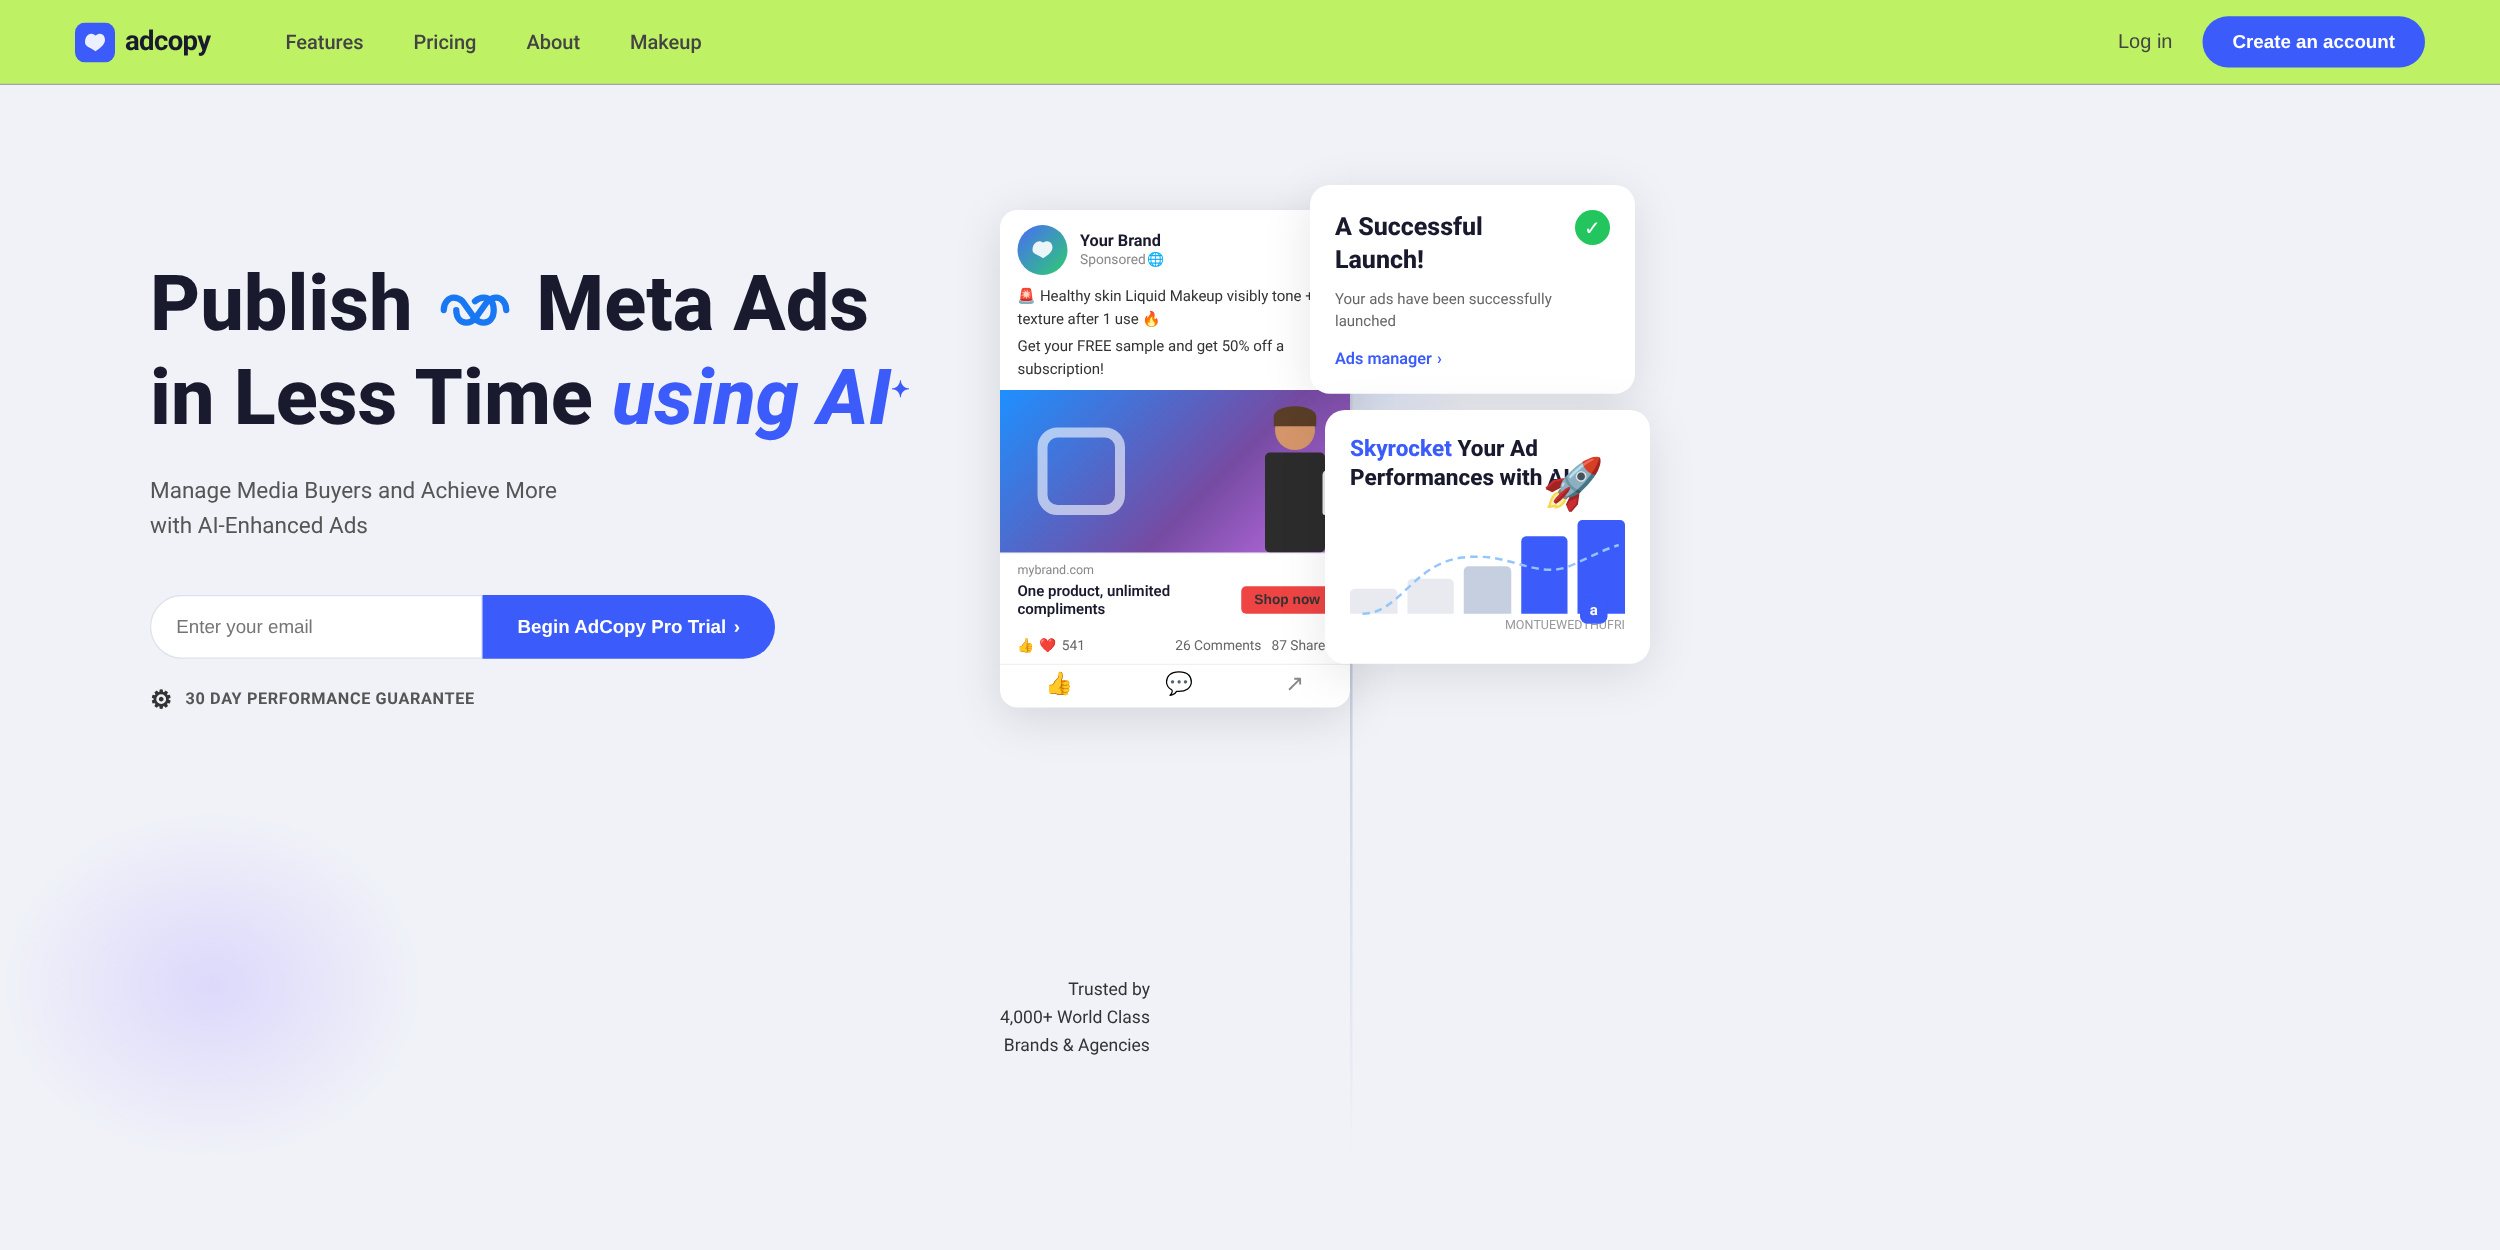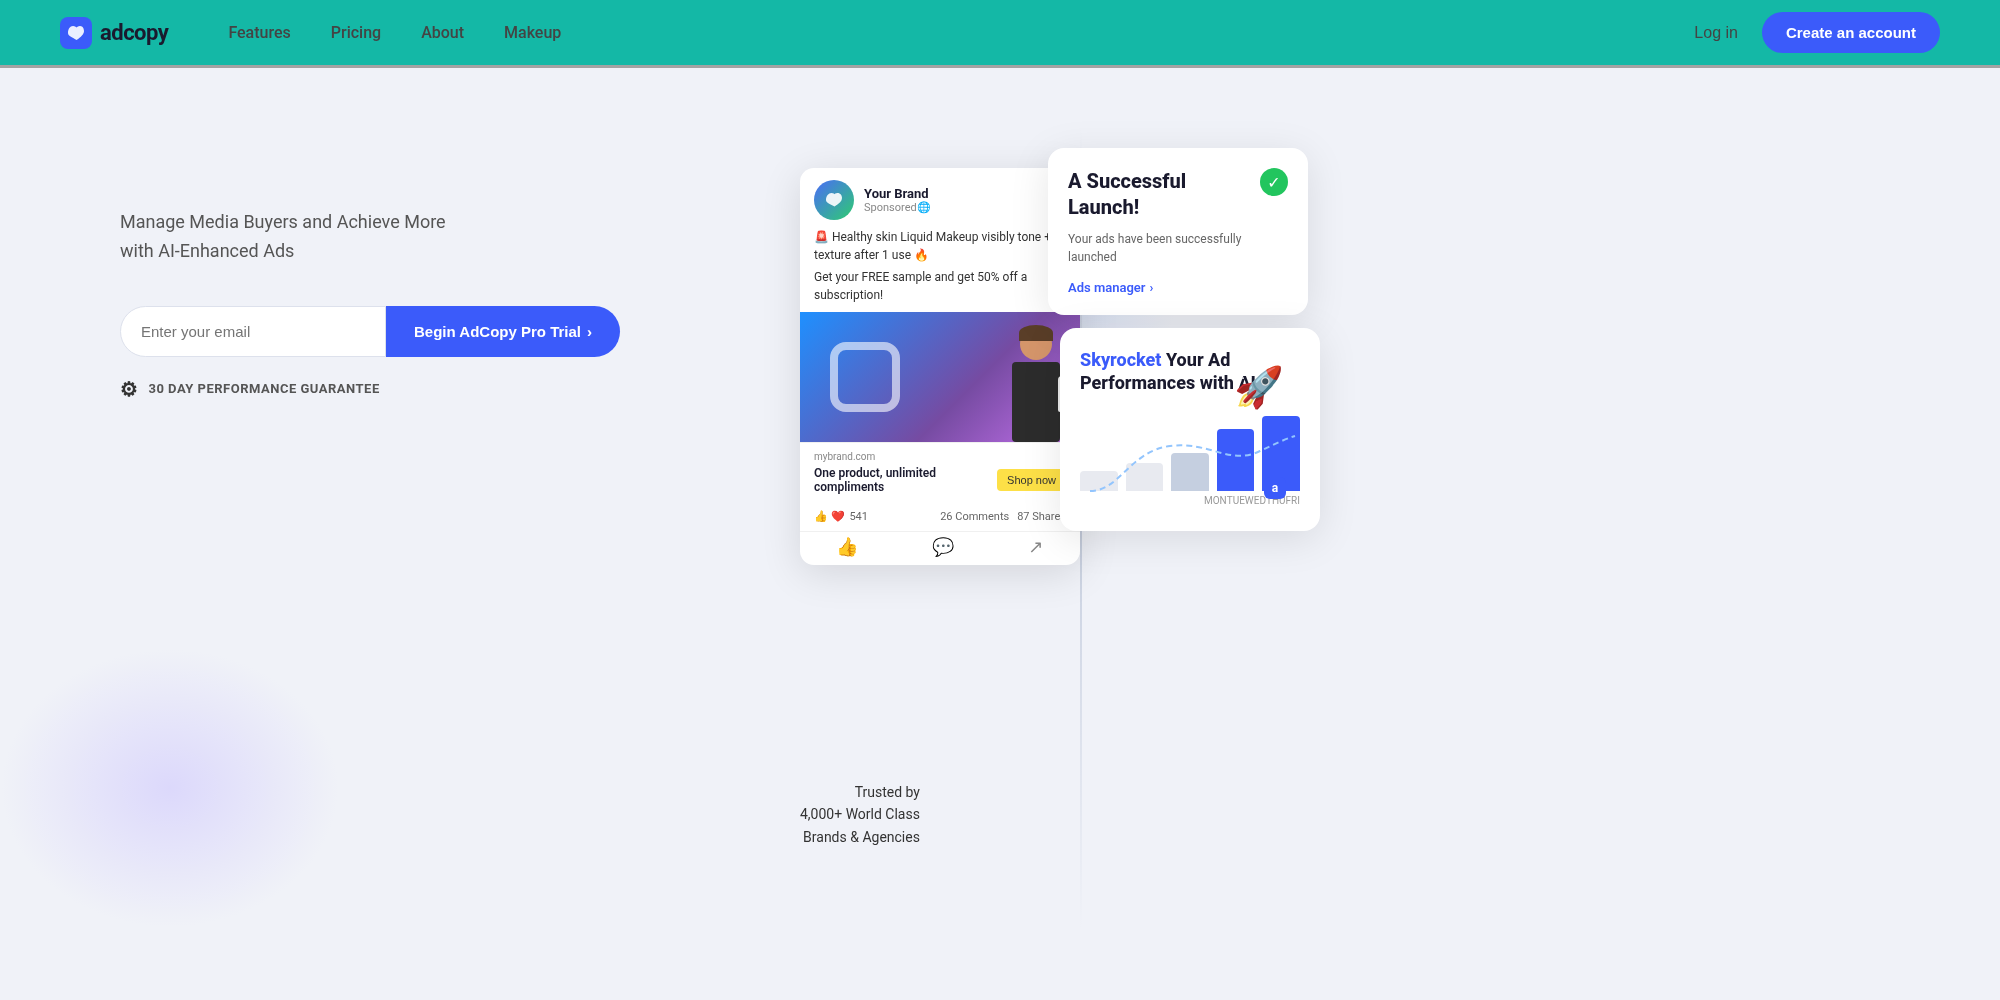--- a/index.html
+++ b/index.html
@@ -5,22 +5,22 @@
     * { margin: 0; padding: 0; box-sizing: border-box; }
     body {
       font-family: -apple-system, BlinkMacSystemFont, 'Segoe UI', Roboto, sans-serif;
       background: #f0f2f8;
       min-height: 1000px;
       overflow-x: hidden;
     }
 
     
     nav {
-      background: #14b8a6;
-      border-bottom: 3px solid #a3a3a3;
+      background: #bef264;
+      border-bottom: 1px solid #a3a3a3;
       height: 68px;
       display: flex;
       align-items: center;
       padding: 0 60px;
       position: sticky;
       top: 0;
       z-index: 100;
     }
     .nav-logo {
       display: flex;
@@ -243,26 +243,26 @@
       border-top: 1px solid #f0f0f0;
     }
     .ad-domain { font-size: 10px; color: #888; margin-bottom: 4px; }
     .ad-footer-row {
       display: flex;
       align-items: center;
       justify-content: space-between;
     }
     .ad-tagline { font-size: 12px; font-weight: 600; color: #1a1a2e; flex: 1; }
     .ad-shop-btn {
-      background: #fde047;
+      background: #ef4444;
       border: none;
       border-radius: 4px;
       padding: 5px 10px;
       font-size: 11px;
-      font-weight: 400;
+      font-weight: 700;
       color: #333;
       cursor: pointer;
     }
     .ad-reactions {
       padding: 8px 14px;
       display: flex;
       align-items: center;
       justify-content: space-between;
       font-size: 11px;
       color: #666;
@@ -443,20 +443,34 @@
     <button class="btn-login">Log in</button>
     <button class="btn-create">Create an account</button>
   </div>
 </nav>
 
 <section class="hero">
   <div class="blob-purple"></div>
   <div class="blob-blue-right"></div>
 
   <div class="hero-left">
+    <h1 class="hero-title">
+      <span>Publish </span>
+      
+      <span class="meta-infinity">
+        <svg width="60" height="40" viewBox="0 0 60 40" fill="none">
+          <path d="M5 20C5 14 9 10 13 10C17 10 20 13 20 13L30 27C30 27 33 30 37 30C41 30 45 27 45 20C45 13 41 10 37 10C33 10 30 13 30 13" stroke="#1877F2" stroke-width="5" stroke-linecap="round" fill="none"></path>
+          <path d="M55 20C55 14 51 10 47 10C43 10 40 13 40 13L30 27C30 27 27 30 23 30C19 30 15 27 15 20" stroke="#1877F2" stroke-width="5" stroke-linecap="round" fill="none"></path>
+        </svg>
+      </span>
+      <span>Meta Ads</span>
+      <br>
+      <span>in Less Time </span>
+      <span class="ai-text">using AI</span><span class="star-icon">✦</span>
+    </h1>
     <p class="hero-sub">
       <span>Manage Media Buyers and Achieve More</span><br>
       <span>with AI-Enhanced Ads</span>
     </p>
     <div class="hero-form">
       <input class="hero-input" type="email" placeholder="Enter your email" style="">
       <button class="hero-cta">
         <span>Begin AdCopy Pro Trial</span>
         <span>›</span>
       </button>

